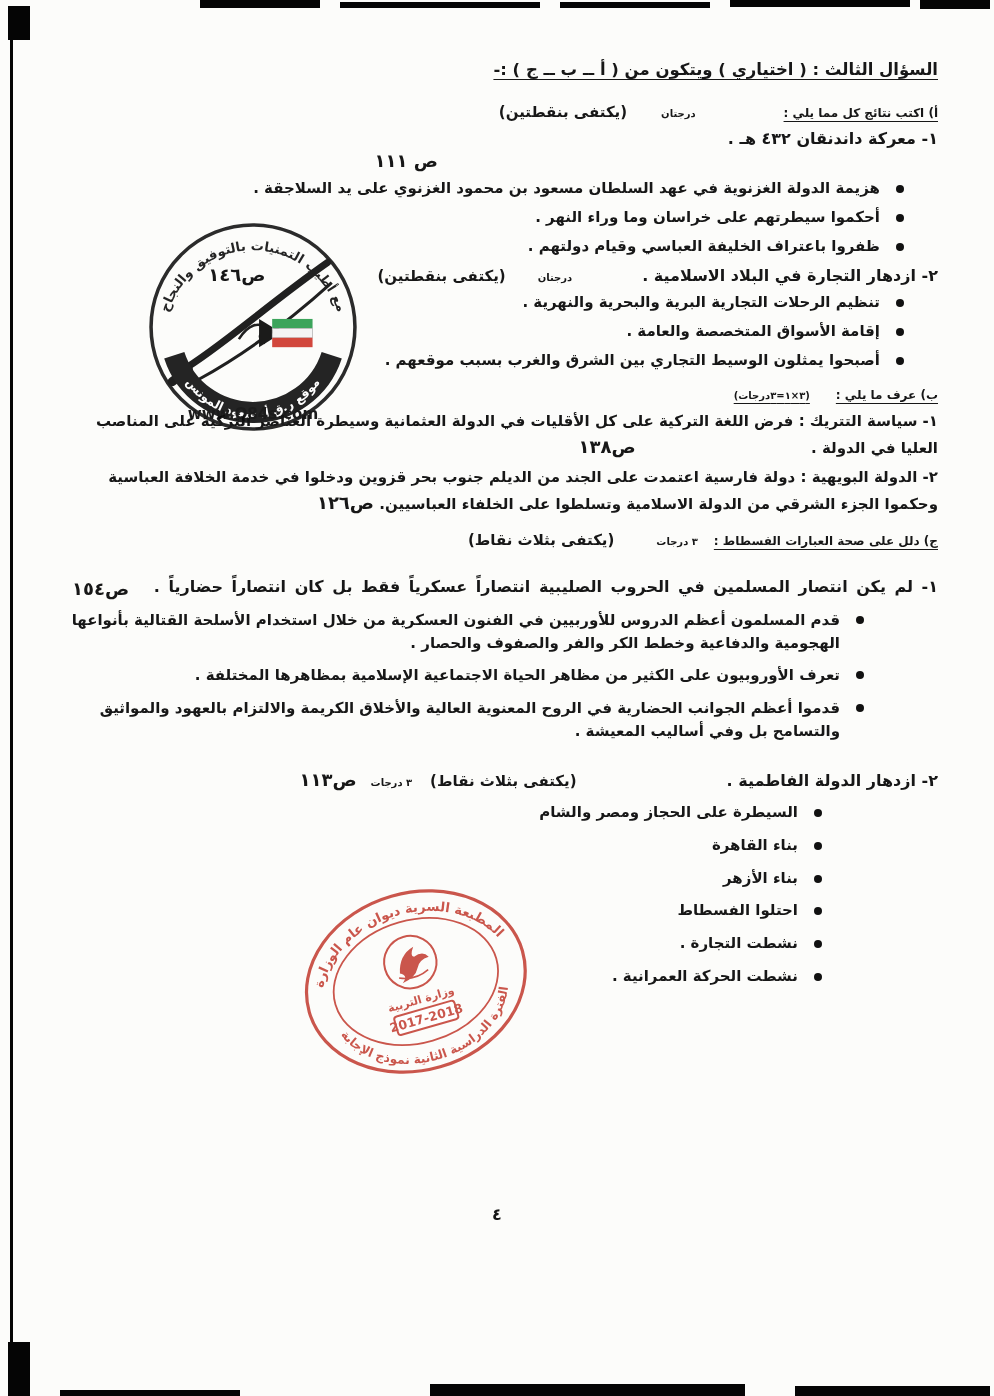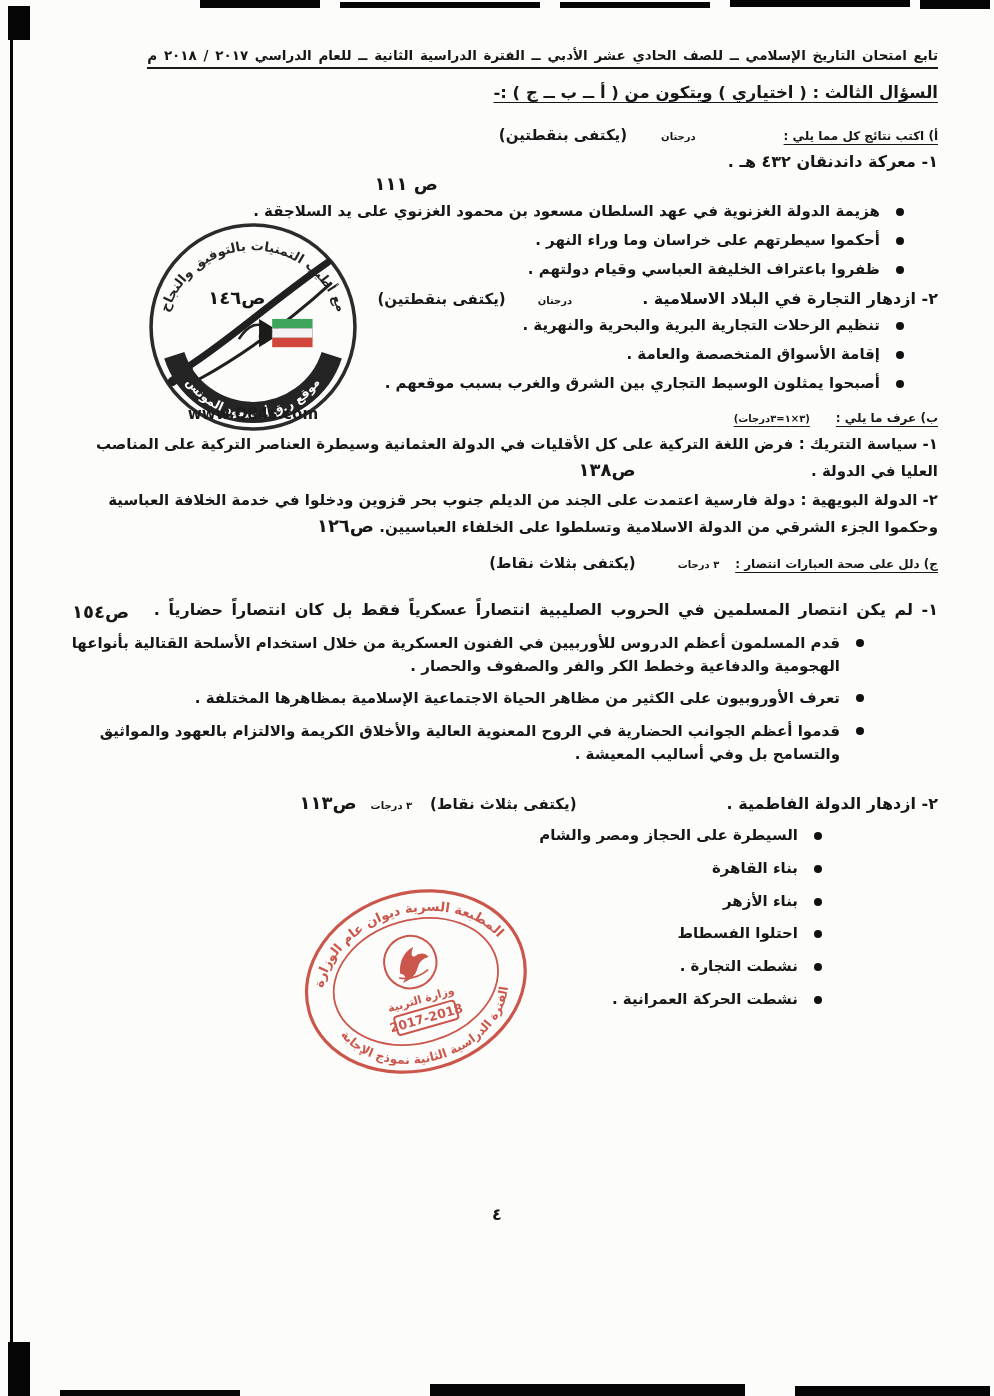--- a/index.html
+++ b/index.html
@@ -46,23 +46,20 @@
   <div class="art" style="left:560px;top:2px;width:150px;height:6px;"></div>
   <div class="art" style="left:730px;top:0;width:180px;height:7px;"></div>
   <div class="art" style="left:920px;top:0;width:70px;height:9px;"></div>
   <div class="art" style="left:430px;top:1384px;width:315px;height:12px;"></div>
   <div class="art" style="left:795px;top:1386px;width:195px;height:10px;"></div>
   <div class="art" style="left:60px;top:1390px;width:180px;height:6px;"></div>
   <div class="art" style="left:8px;top:1342px;width:22px;height:54px;"></div>
 
   <div class="content">
 
-    <div>
-      <span class="hdr">تابع امتحان التاريخ الإسلامي ــ للصف الحادي عشر الأدبي ــ الفترة الدراسية الثانية ــ للعام الدراسي ٢٠١٧ / ٢٠١٨ م</span>
-    </div>
 
     <div class="qtitle">
       <span class="ul">السؤال الثالث : ( اختياري ) ويتكون من ( أ ــ ب ــ ج ) :-</span>
     </div>
 
     <div class="row mt24">
       <span class="h ul">أ) اكتب نتائج كل مما يلي :</span>
       <span class="marks" style="margin-right:88px">درجتان</span>
       <span class="note" style="margin-right:34px">(يكتفى بنقطتين)</span>
     </div>
@@ -101,21 +98,21 @@
       <span>فرض اللغة التركية على كل الأقليات في الدولة العثمانية وسيطرة العناصر التركية على المناصب العليا في الدولة .</span>
       <span class="pref" style="margin-right:170px">ص١٣٨</span>
     </p>
     <p class="def">
       <span>٢- الدولة البويهية :</span>
       <span>دولة فارسية اعتمدت على الجند من الديلم جنوب بحر قزوين ودخلوا في خدمة الخلافة العباسية وحكموا الجزء الشرقي من الدولة الاسلامية وتسلطوا على الخلفاء العباسيين.</span>
       <span class="pref">ص١٢٦</span>
     </p>
 
     <div class="row mt14">
-      <span class="h ul">ج) دلل على صحة العبارات انتصار :</span>
+      <span class="h ul">ج) دلل على صحة العبارات الفسطاط :</span>
       <span class="marks" style="margin-right:16px">٣ درجات</span>
       <span class="note" style="margin-right:42px">(يكتفى بثلاث نقاط)</span>
     </div>
 
     <div class="st1">
       <span class="pref fl">ص١٥٤</span>
       <span>١- لم يكن انتصار المسلمين في الحروب الصليبية انتصاراً عسكرياً فقط بل كان انتصاراً حضارياً .</span>
     </div>
     <ul class="dots ind74" style="margin-top:10px">
       <li><span class="dot"></span><span>قدم المسلمون أعظم الدروس للأوربيين في الفنون العسكرية من خلال استخدام الأسلحة القتالية بأنواعها الهجومية والدفاعية وخطط الكر والفر والصفوف والحصار .</span></li>

